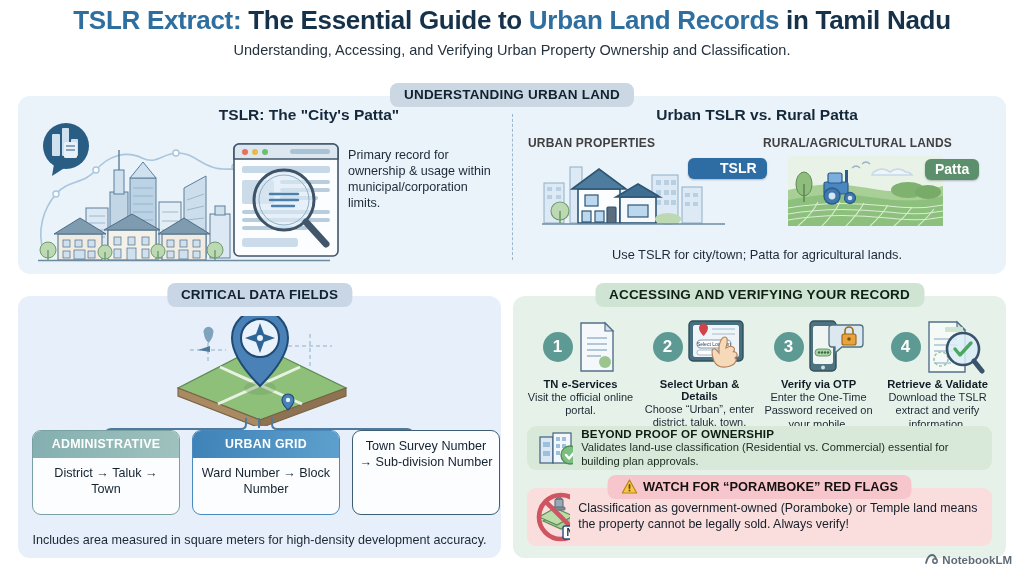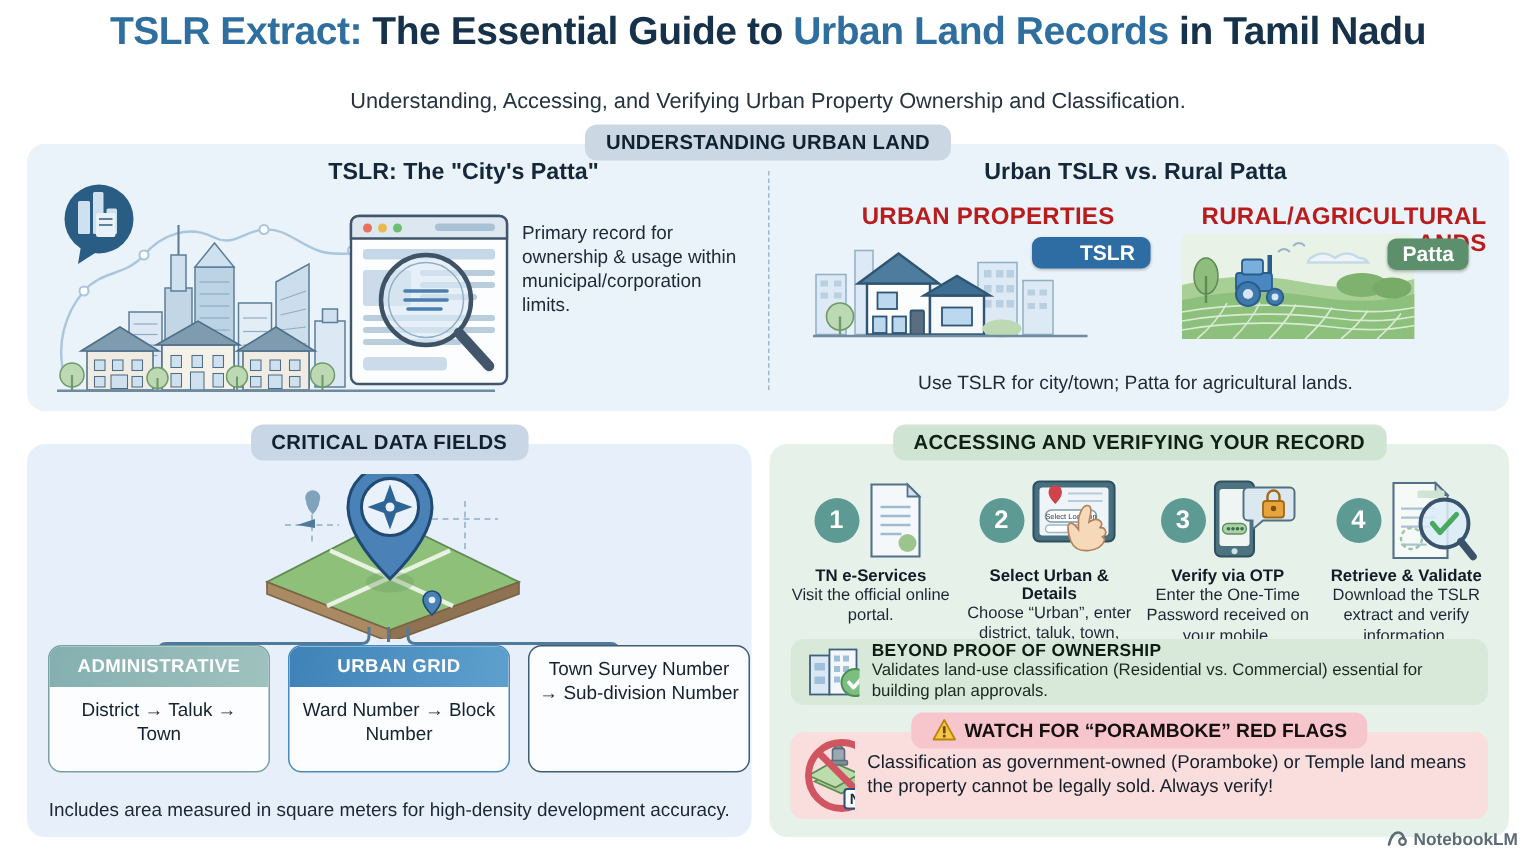--- a/index.html
+++ b/index.html
@@ -19,21 +19,21 @@
     letter-spacing: -0.3px;
     color: #16314a;
     padding-top: 5px;
     white-space: nowrap;
   }
   .title .accent { color: #2f6f9f; }
   .subtitle {
     text-align: center;
     font-size: 14.5px;
     color: #253240;
-    margin-top: 24px;
+    margin-top: 6px;
   }
 
   
   .sec-badge {
     position: absolute;
     top: -13px; left: 50%;
     transform: translateX(-50%);
     background: #ccd7e4;
     border-radius: 8px;
     padding: 4px 14px 5px;
@@ -68,22 +68,22 @@
   }
 
   
   .u-left  { position: absolute; left: 12px; top: 10px; width: 470px; height: 158px; }
   .u-right { position: absolute; left: 500px; top: 10px; width: 478px; height: 158px; }
 
   .sub-head {
     text-align: center; font-size: 15.5px; font-weight: bold; color: #14283a;
   }
   .colhead {
-    text-align: right; font-size: 16px; font-weight: bold;
-    letter-spacing: 0.2px; color: #b91c1c; margin-top: 6px;
+    text-align: left; font-size: 12px; font-weight: bold;
+    letter-spacing: 0.2px; color: #404040; margin-top: 6px;
   }
   .primary-text {
     position: absolute; left: 318px; top: 42px; width: 150px;
     font-size: 12.6px; line-height: 1.27; color: #1c2a38;
   }
   .caption-center {
     position: absolute; left: 0; right: 0; bottom: 2px;
     text-align: center; font-size: 12.8px; color: #1c2a38;
   }
 

